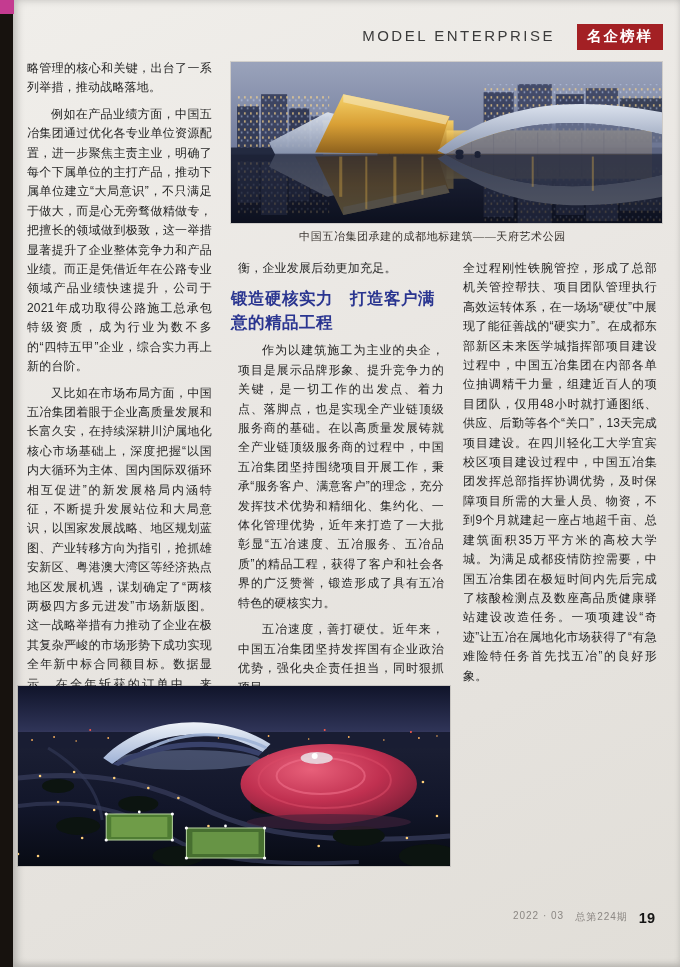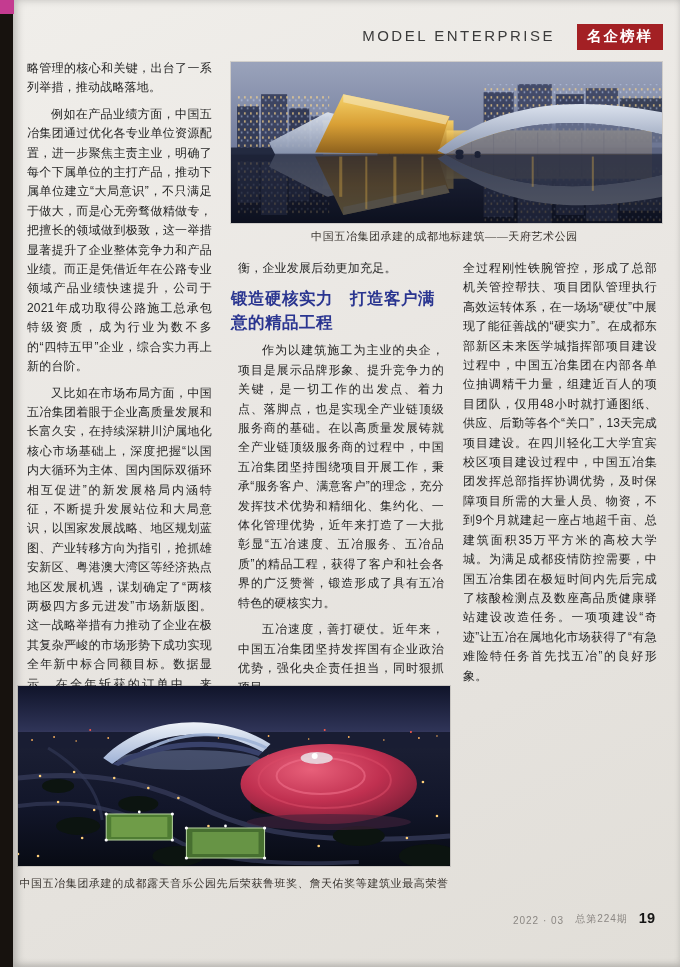--- a/index.html
+++ b/index.html
@@ -45,26 +45,26 @@
   }
   
   .photo { position:absolute; display:block; box-shadow:0 0 0 1px rgba(0,0,0,0.12); }
   .photo-top    { left:218px; top:62px;  width:431px; height:161px; }
   .photo-bottom { left:5px;   top:686px; width:432px; height:180px; }
   .caption {
     position:absolute; text-align:center;
     font-family:"Liberation Serif", serif;
     font-size:11px; letter-spacing:0.6px; color:#38332e;
   }
-  .caption-top    { left:216px; top:229px; width:431px; }
+  .caption-top    { left:204px; top:229px; width:431px; }
   .caption-bottom { left:5px;   top:876px; width:432px; }
   
   .footer {
     position:absolute; right:25px; top:910px;
-    display:flex; align-items:flex-end; gap:11px;
+    display:flex; align-items:flex-start; gap:11px;
   }
   .footer .issue, .footer .volume { font-size:10px; color:#8b8783; letter-spacing:1px; }
   .footer .pageno { font-size:14.5px; font-weight:bold; color:#141414; }
 </style>
 </head>
 <body>
 
 <div class="corner-mark"></div>
 
 <div class="page">
@@ -282,21 +282,20 @@
           <circle cx="154" cy="154" r="1.6"></circle>
         <circle cx="168" cy="142" r="1.6"></circle>
           <circle cx="246" cy="142" r="1.6"></circle>
         <circle cx="168" cy="172" r="1.6"></circle>
           <circle cx="246" cy="172" r="1.6"></circle>
         <circle cx="121" cy="126" r="1.4"></circle>
           <circle cx="207" cy="140" r="1.4"></circle>
       </g>
     </g>
   </svg>
-  <div class="caption caption-bottom">中国五冶集团承建的成都露天音乐公园先后荣获鲁班奖、詹天佑奖等建筑业最高荣誉</div>
 
   <div class="footer">
     <span class="issue">2022 · 03</span>
     <span class="volume">总第224期</span>
     <span class="pageno">19</span>
   </div>
 
 </div>
 
 </body></html>

